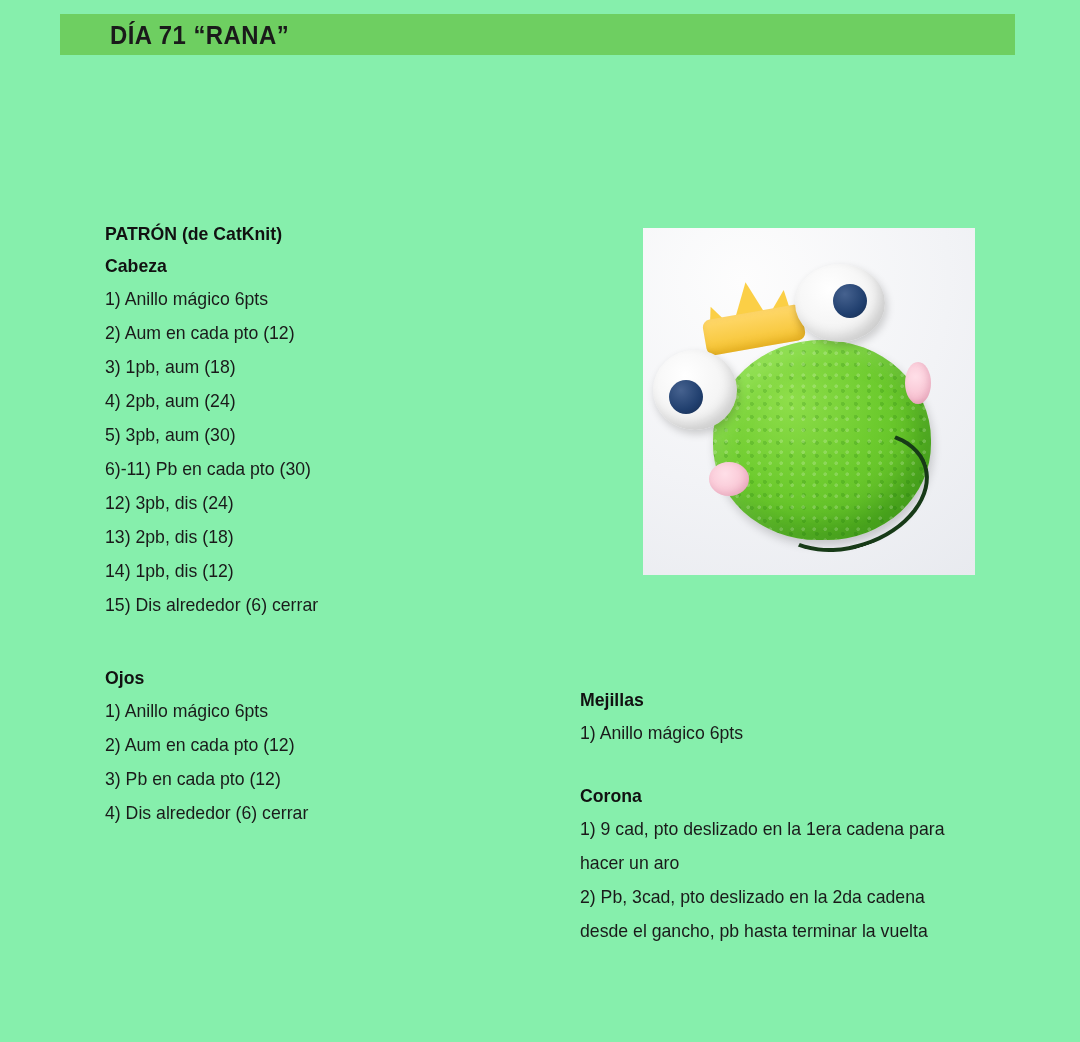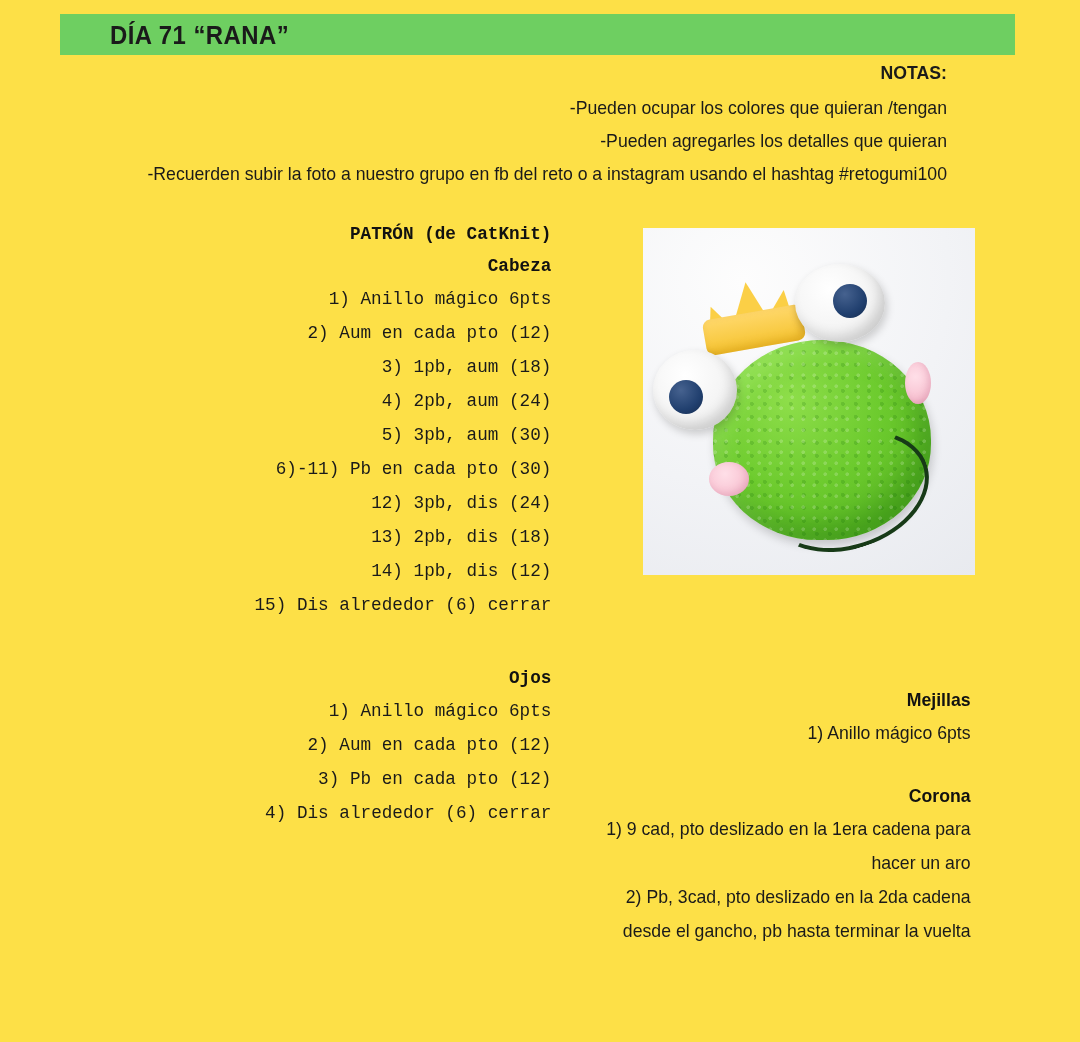--- a/index.html
+++ b/index.html
@@ -13,22 +13,21 @@
     height: 1042px;
     position: relative;
     font-family: "Liberation Sans", "DejaVu Sans", sans-serif;
     color: #1b1b1b;
     overflow: hidden;
   }
 
   .page {
     position: absolute;
     inset: 0;
-    background: #fde047;
-    text-align: right;
+    background: #86efac;
   }
 
   
   .title-bar {
     position: absolute;
     left: 60px;
     top: 14px;
     width: 955px;
     height: 41px;
     background: #6ecf61;
@@ -70,21 +69,20 @@
     transform: scaleX(0.93);
     transform-origin: left center;
   }
 
   
   .col-left {
     position: absolute;
     left: 105px;
     top: 218px;
     width: 480px;
-    font-family: Liberation Mono, monospace;
   }
   .col-right {
     position: absolute;
     left: 580px;
     top: 684px;
     width: 420px;
   }
 
   .sec-title {
     font-size: 19px;
@@ -250,26 +248,20 @@
   .cheek.right { left: 262px; top: 134px; width: 26px; height: 42px; }
 </style>
 </head>
 <body>
 
 <div class="page">
 
   <div class="title-bar"></div>
   <div class="title-text">DÍA 71 “RANA”</div>
 
-  <div class="notes">
-    <div class="notes-heading">NOTAS:</div>
-    <div class="note-line">-Pueden ocupar los colores que quieran /tengan</div>
-    <div class="note-line">-Pueden agregarles los detalles que quieran</div>
-    <div class="note-line">-Recuerden subir la foto a nuestro grupo en fb  del reto o a instagram usando el hashtag #retogumi100</div>
-  </div>
 
   <div class="col-left">
     <div class="sec-title">PATRÓN (de CatKnit)</div>
     <div class="sec-title sub">Cabeza</div>
     <div class="row-line">1) Anillo mágico 6pts</div>
     <div class="row-line">2) Aum en cada pto (12)</div>
     <div class="row-line">3) 1pb, aum (18)</div>
     <div class="row-line">4) 2pb, aum (24)</div>
     <div class="row-line">5) 3pb, aum (30)</div>
     <div class="row-line">6)-11) Pb en cada pto (30)</div>

